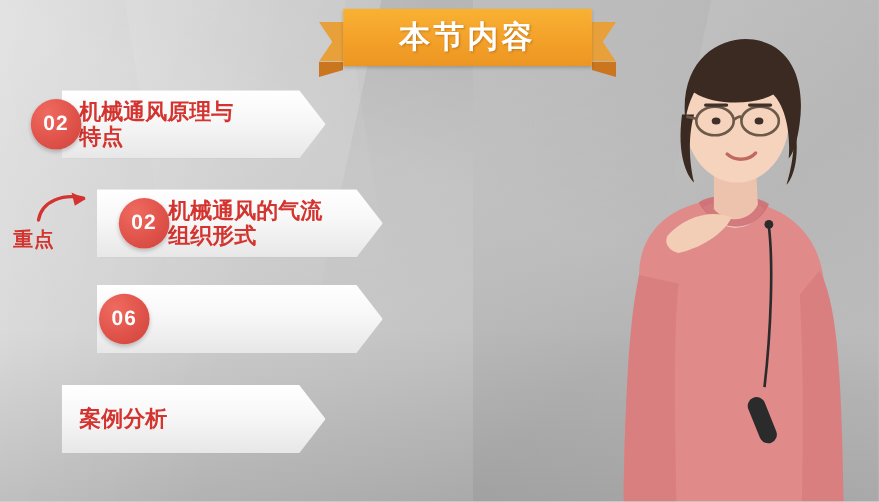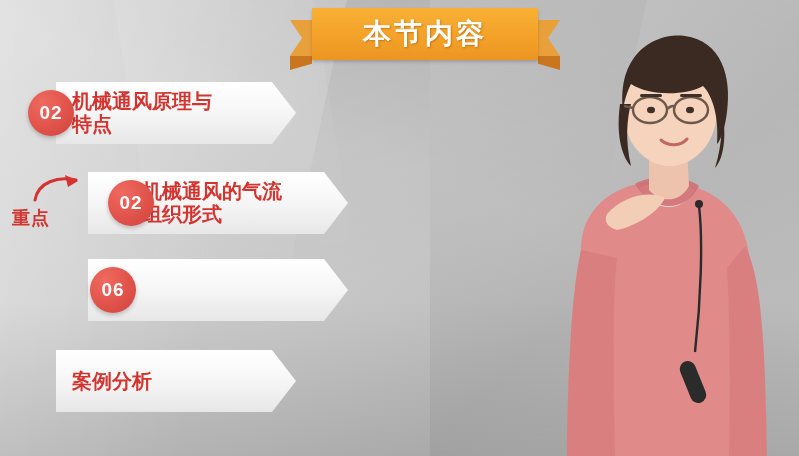--- a/index.html
+++ b/index.html
@@ -127,21 +127,21 @@
   <div class="row" style="left:10px; top:172px; width:360px;">
     <div class="tagwrap">
       <svg class="arrow" viewBox="0 0 52 30">
         <path d="M3 26 C6 8, 26 2, 44 6" stroke="#d4342f" stroke-width="3" fill="none" stroke-linecap="round"></path>
         <path d="M46 7 L33 1 L36 13 Z" fill="#d4342f"></path>
       </svg>
       <span class="tag">重点</span>
     </div>
     <div class="chev" style="left:78px; width:260px;"></div>
     <div class="badge" style="left:98px;">02</div>
-    <div class="chev-text" style="left:132px;">机械通风的气流
+    <div class="chev-text" style="left:143px;">机械通风的气流
 组织形式</div>
   </div>
 
   <div class="row" style="left:10px; top:259px; width:360px;">
     <div class="chev" style="left:78px; width:260px;"></div>
     <div class="badge" style="left:80px;">06</div>
   </div>
 
   <div class="row" style="left:10px; top:350px; width:300px;">
     <div class="chev" style="width:240px;"></div>

